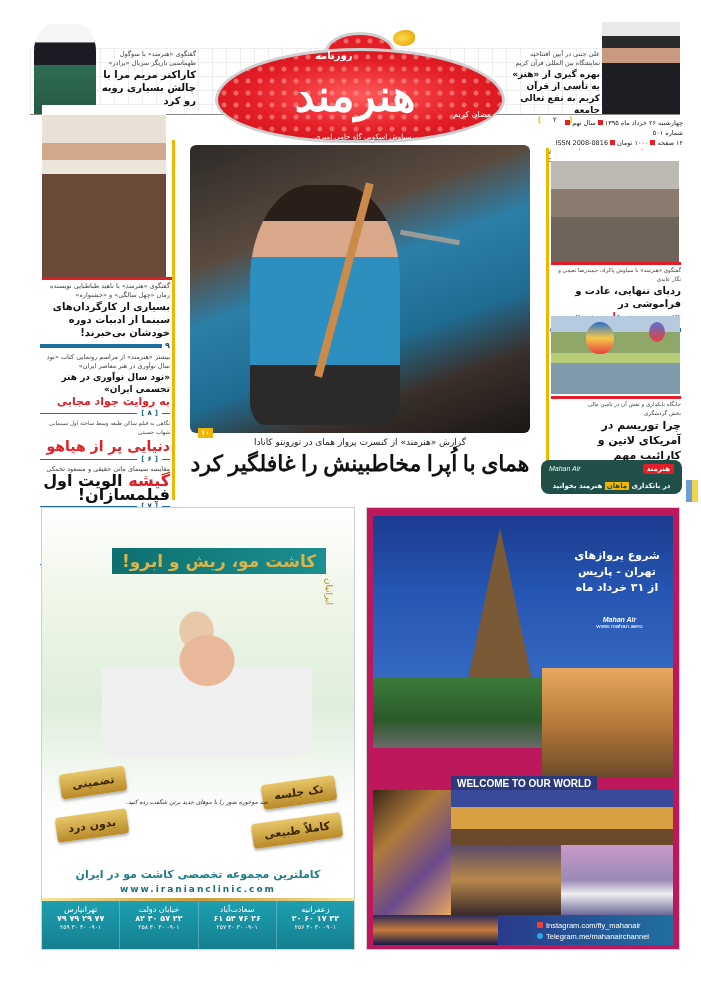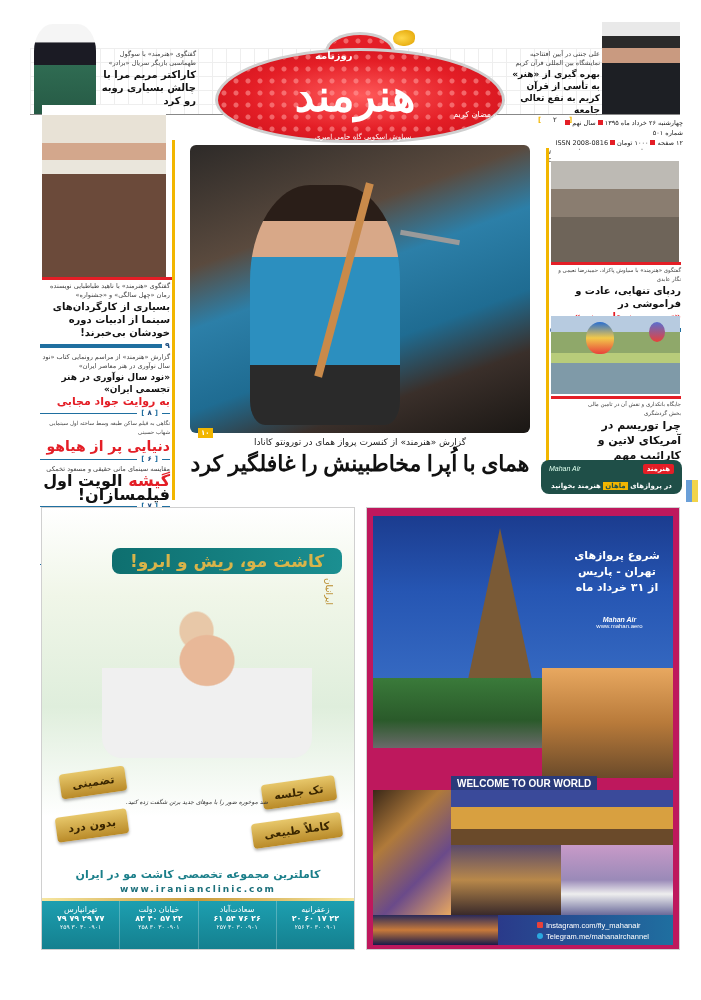--- a/index.html
+++ b/index.html
@@ -48,21 +48,21 @@
   .red { color: #e41e26; }
   .tag-line { display: flex; align-items: center; direction: ltr; }
   .tag-line .l { flex: 1; height: 1px; background: #1f6fa0; }
   .tag-line .t { font-size: 7px; color: #1f4f80; padding: 0 4px; font-weight: bold; }
   .tag-line .t:before { content: "["; color: #1f6fa0; padding-right: 3px; }
   .tag-line .t:after { content: "]"; color: #1f6fa0; padding-left: 3px; }
 
   
   .ad-frame { border: 1px solid #d0d0d0; }
   .ad-clinic { background: linear-gradient(180deg, #ffffff 0%, #f0f6e8 20%, #dfeedc 45%, #ffffff 70%, #ffffff 100%); }
-  .clinic-banner { background: linear-gradient(90deg, #0e6f6f, #1b8f91); color: #d8b44a; font-weight: bold; font-size: 17px; padding: 3px 18px; border-radius: 8px; }
+  .clinic-banner { background: linear-gradient(90deg, #0e6f6f, #1b8f91); color: #d8b44a; font-weight: bold; font-size: 17px; padding: 3px 10px; }
   .ribbon { background: linear-gradient(180deg, #e7c76a, #b98a28); color: #3a2600; font-weight: bold; font-size: 11px; padding: 6px 12px; border-radius: 4px; text-align: center; transform: rotate(-8deg); box-shadow: 0 2px 3px rgba(0,0,0,0.3); }
   .branch-bar { background: linear-gradient(180deg, #1d9fb0, #14808f); color: #fff; display: flex; direction: rtl; }
   .branch { flex: 1; text-align: center; padding: 4px 0; border-left: 1px solid rgba(255,255,255,0.25); }
   .branch .n { font-size: 8px; }
   .branch .p1 { font-size: 8px; font-weight: bold; }
   .branch .p2 { font-size: 6px; }
 
   .ad-mahan { background: #be185d; }
   .mahan-sky { background: linear-gradient(180deg, #1b3c8f 0%, #2656b3 40%, #3a6fc6 100%); }
   .eiffel { width: 0; height: 0; border-left: 38px solid transparent; border-right: 38px solid transparent; border-bottom: 180px solid #7a5a36; }
@@ -125,21 +125,21 @@
 <div class="abs" style="left:40px; top:282px; width:130px;">
   <div>
     <div class="col-kicker">گفتگوی «هنرمند» با ناهید طباطبایی نویسنده رمان «چهل سالگی» و «جشنواره»</div>
     <div class="col-title" style="font-size:10px; line-height:13px;">بسیاری از کارگردان‌های سینما از ادبیات دوره خودشان بی‌خبرند!</div>
     <div style="display:flex; align-items:center; direction:ltr; margin-top:2px;">
       <div class="blue-rule" style="flex:1;"></div>
         <span class="num-bar" style="padding-left:3px;">۹</span>
     </div>
   </div>
   <div style="margin-top:3px;">
-    <div class="col-kicker">گزارش «هنرمند» از مراسم رونمایی کتاب «نود سال نوآوری در هنر معاصر ایران»</div>
+    <div class="col-kicker">بیشتر «هنرمند» از مراسم رونمایی کتاب «نود سال نوآوری در هنر معاصر ایران»</div>
     <div class="col-title" style="font-size:9px; line-height:12px;">«نود سال نوآوری در هنر تجسمی ایران»</div>
     <div class="col-title red" style="font-size:11px;">به روایت جواد مجابی</div>
     <div class="tag-line">
         <span class="l"></span>
         <span class="t">۸</span>
         <span class="l" style="flex:0 0 8px;"></span>
       </div>
   </div>
   <div style="margin-top:2px;">
     <div class="col-kicker" style="font-size:5.5px;">نگاهی به فیلم ساکن طبقه وسط ساخته اول سینمایی شهاب حسینی</div>
@@ -205,21 +205,21 @@
   <div style="display:flex; align-items:center; direction:ltr; margin-top:2px;">
     <span class="num-bar" style="padding-right:4px;">۱۱</span>
       <div class="blue-rule" style="flex:1;"></div>
   </div>
 </div>
 
 <div class="abs mahan-box" style="left:541px; top:460px; width:141px; height:34px;">
   <div style="position:absolute; right:8px; top:4px; background:#e41e26; color:#fff; font-size:7px; font-weight:bold; padding:1px 4px; border-radius:2px;">هنرمند</div>
   <div style="position:absolute; left:8px; top:5px; font-size:7px; font-style:italic; color:#dfe; direction:ltr; font-family:'Liberation Sans', sans-serif;">Mahan Air</div>
   <div style="position:absolute; left:0; right:0; bottom:4px; text-align:center; font-size:7px; font-weight:bold;">
-    <span>در پروازهای</span> <span class="hl-yellow">ماهان</span> <span>هنرمند بخوانید</span>
+    <span>در بانکداری</span> <span class="hl-yellow">ماهان</span> <span>هنرمند بخوانید</span>
   </div>
 </div>
 <div class="abs" style="left:686px; top:480px; width:12px; height:22px; background:linear-gradient(90deg, #6a9fd8 50%, #f2d44a 50%);"></div>
 
 <div class="abs ad-frame ad-clinic" style="left:41px; top:507px; width:314px; height:443px;">
   <div class="clinic-banner abs" style="left:70px; top:40px;">کاشت مو، ریش و ابرو!</div>
   <div class="abs" style="right:20px; top:70px; font-size:9px; color:#b88a2a; writing-mode:vertical-rl;">ایرانیان</div>
   <div class="abs" style="left:60px; top:100px; width:210px; height:150px; background:radial-gradient(ellipse at 50% 35%, #e8b898 0 18%, transparent 19%), radial-gradient(ellipse at 45% 15%, #e8c8a8 0 10%, transparent 11%), linear-gradient(180deg, transparent 0 40%, #f0f0f0 40% 100%); border-radius:20px;"></div>
   <div class="abs ribbon" style="right:18px; top:272px;">تک جلسه</div>
   <div class="abs ribbon" style="left:18px; top:262px;">تضمینی</div>

